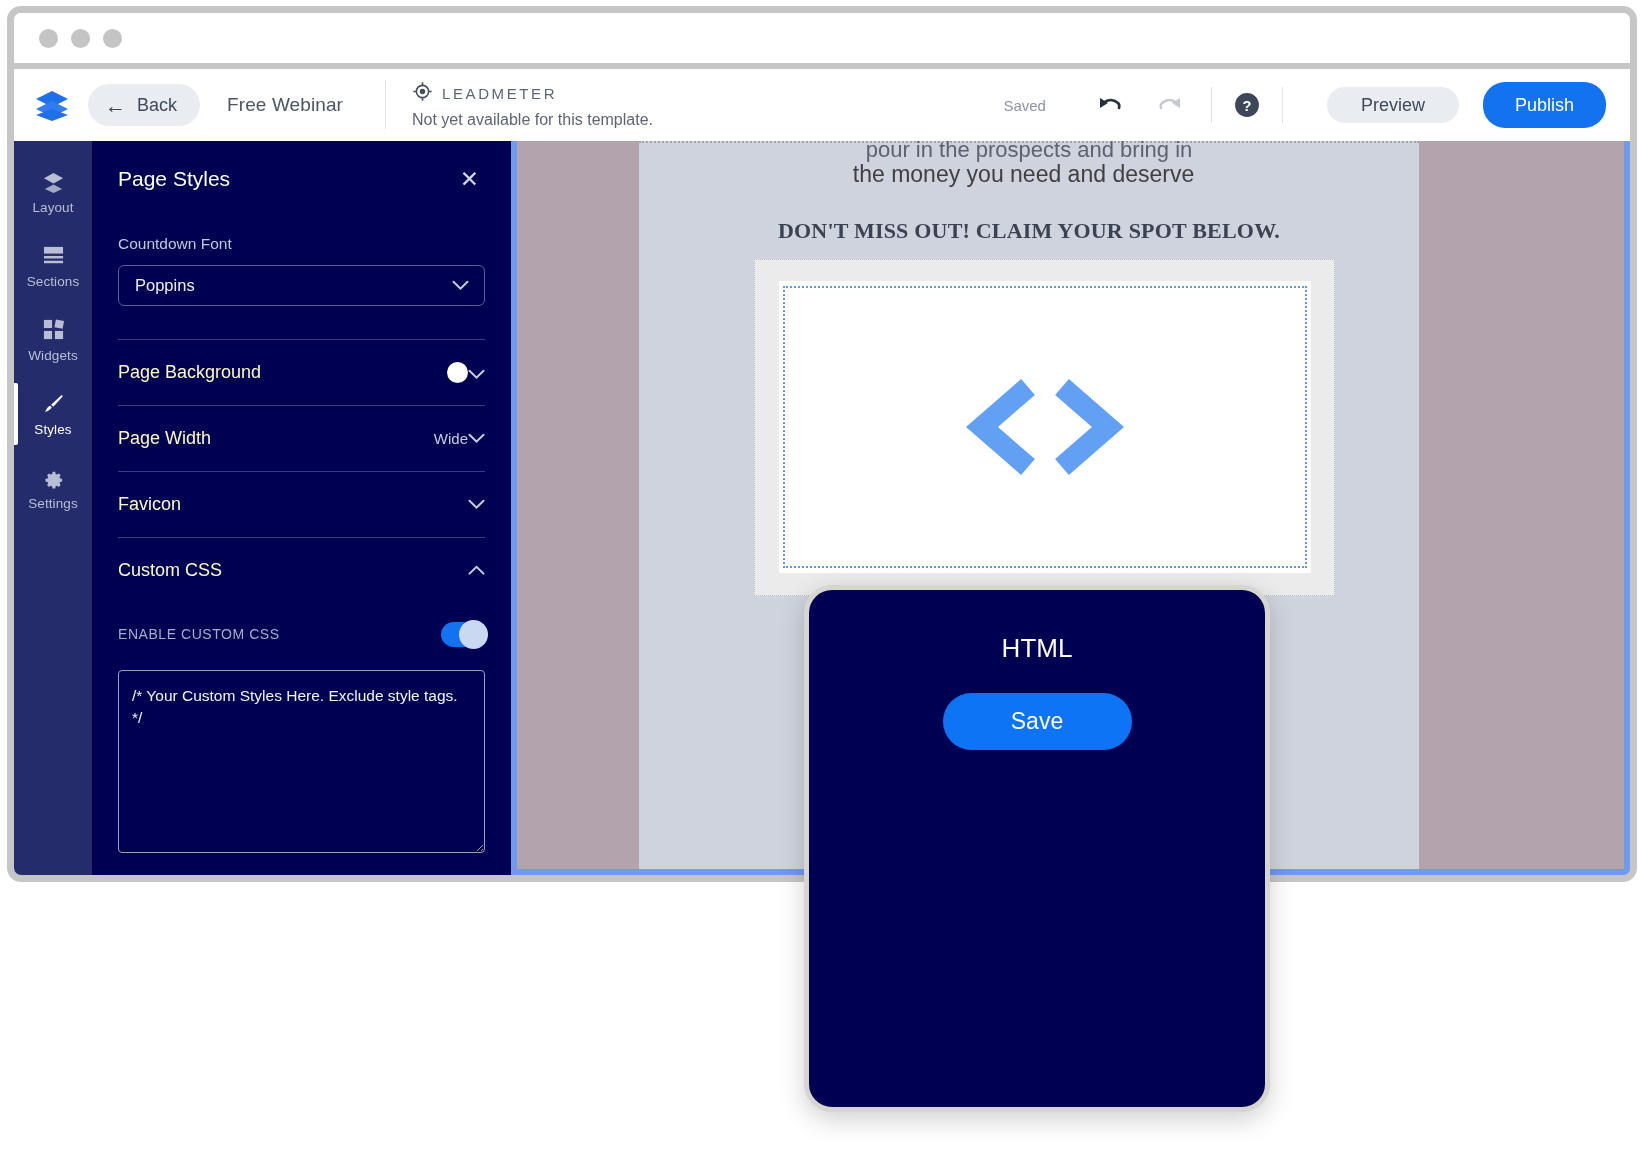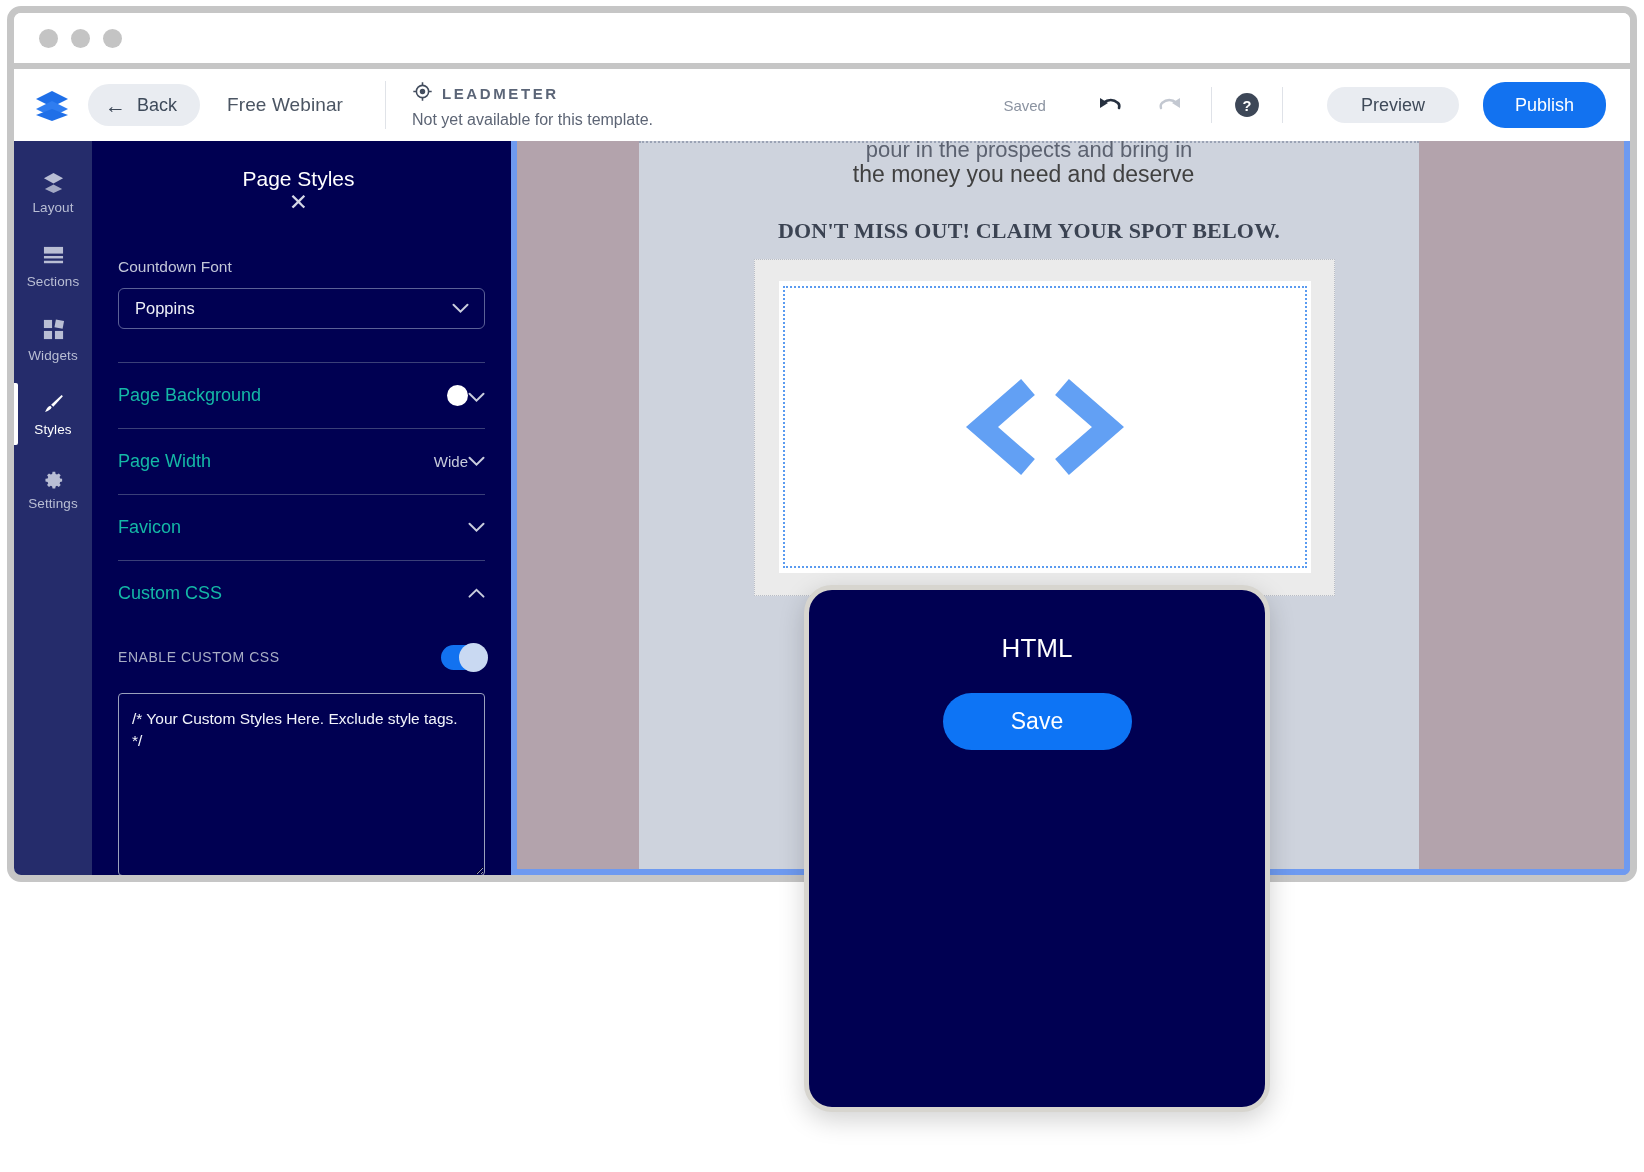--- a/index.html
+++ b/index.html
@@ -46,21 +46,21 @@
   #back-arrow{ font-size:21px; line-height:1; color:#3f4a59; }
   #project-title{
     margin-left:27px; font-size:19px; color:#4b5563; letter-spacing:.1px;
   }
   #appbar-divider{
     width:1px;height:48px;background:#e0e3e8;margin:0 26px 0 42px;
   }
   #leadmeter-block{ display:flex;flex-direction:column;gap:5px; }
   #leadmeter-row{ display:flex;align-items:center;gap:9px; }
   #leadmeter-name{
-    font-size:15px;letter-spacing:2.6px;color:#5b6577;font-weight:700;
+    font-size:15px;letter-spacing:2.6px;color:#5b6577;font-weight:400;
   }
   #leadmeter-note{ font-size:16px;color:#5d6575; }
 
   #appbar-right{
     margin-left:auto; display:flex; align-items:center; gap:0;
   }
   #saved-label{ font-size:15px;color:#8b93a1;margin-right:45px; }
   .hist-btn{ width:38px;height:38px;display:flex;align-items:center;justify-content:center;cursor:pointer; }
   #vline1,#vline2{ width:1px;height:36px;background:#dfe2e8; }
   #vline1{ margin:0 22px 0 22px; }
@@ -103,39 +103,38 @@
   .rail-icon{ width:24px;height:24px;display:flex;align-items:center;justify-content:center; }
 
   
   #styles-panel{
     width:419px; flex:0 0 419px; background:#000052;
     padding:0 0 0 0; position:relative; overflow:hidden;
   }
   #panel-head{
     display:flex;align-items:center;justify-content:space-between;
     padding:26px 32px 0 26px;
-    flex-direction:column;
   }
   #panel-title{ color:#ffffff;font-size:21px; }
   #panel-close{ color:#d4d7e6;font-size:23px;cursor:pointer;line-height:1; }
 
   .panel-inner{ padding:0 26px; }
   #countdown-label{ color:#c2c6d8;font-size:15.5px;margin-top:44px; }
   #font-select{
     margin-top:12px;height:41px;border:1px solid #5b6096;border-radius:6px;
     display:flex;align-items:center;justify-content:space-between;
     padding:0 15px 0 16px;color:#eef0f8;font-size:16.5px;cursor:pointer;
   }
 
   .row{
     display:flex;align-items:center;justify-content:space-between;
     height:66px; border-top:1px solid #3a3f78; cursor:pointer;
   }
   .row:first-of-type{ border-top:1px solid #3a3f78; }
-  .row-label{ color:#14b8a6;font-size:18px; }
+  .row-label{ color:#fef9c3;font-size:18px; }
   .row-right{ display:flex;align-items:flex-end;gap:0; }
   .row-value{ color:#c7cbdb;font-size:15px; }
   .swatch{ width:21px;height:21px;border-radius:50%;background:#ffffff; }
   .chev{ color:#c9cddd;font-size:14px;display:inline-block; }
   #rows-wrap{ margin-top:33px; }
 
   #custom-css-row{ border-top:1px solid #3a3f78; }
   #enable-row{
     display:flex;align-items:center;justify-content:space-between;
     margin-top:14px; height:34px;

